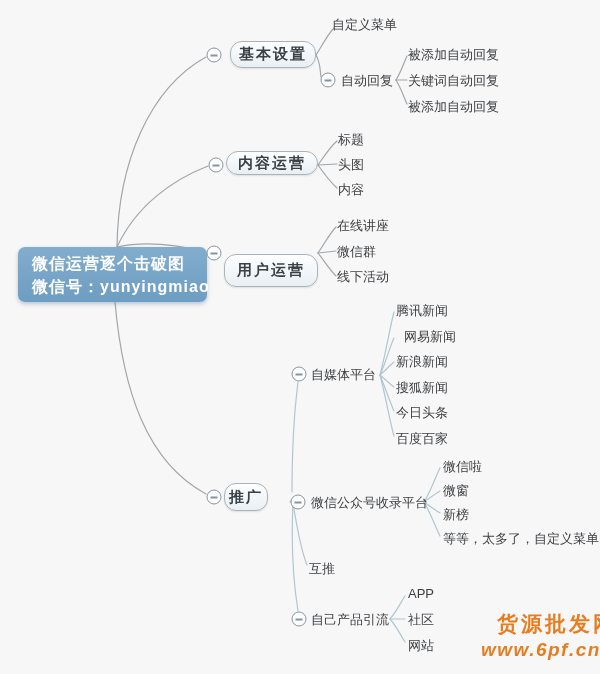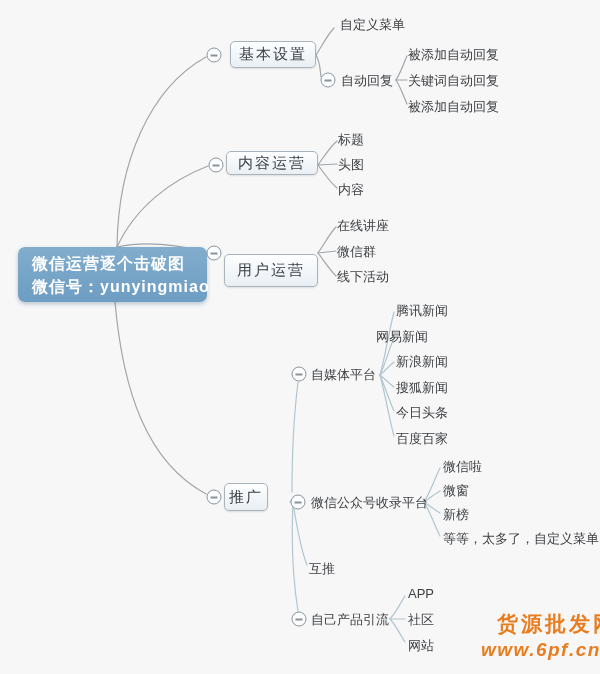--- a/index.html
+++ b/index.html
@@ -15,22 +15,22 @@
     background:linear-gradient(180deg,#82adcd,#6d9dc2);
     border-radius:7px;color:#ffffff;font-weight:700;
     font-size:16px;line-height:23px;letter-spacing:1px;
     box-shadow:0 2px 4px rgba(70,100,130,.35);
     display:flex;flex-direction:column;justify-content:center;white-space:nowrap;
   }
   .topic{
     position:absolute;box-sizing:border-box;
     display:flex;align-items:center;justify-content:center;
     background:linear-gradient(180deg,#fdfeff,#e9eff4);
-    border:1px solid #a9b3ba;border-radius:5px;
-    font-size:15px;font-weight:400;color:#3a4147;letter-spacing:2px;
+    border:1px solid #a9b3ba;border-radius:12px;
+    font-size:15px;font-weight:700;color:#3a4147;letter-spacing:2px;
     box-shadow:0 1px 2px rgba(0,0,0,.10);white-space:nowrap;
   }
   .leaf{
     position:absolute;transform:translateY(-50%);
     font-size:13px;color:#3d3f41;white-space:nowrap;line-height:15px;
   }
   .collapse{
     position:absolute;width:15px;height:15px;box-sizing:border-box;
     transform:translate(-50%,-50%);
     border:1px solid #8a939a;border-radius:50%;background:#fcfdfe;
@@ -102,37 +102,37 @@
 
   <span class="collapse" style="left:214px;top:55px"></span>
   <span class="collapse" style="left:216px;top:165px"></span>
   <span class="collapse" style="left:214px;top:253px"></span>
   <span class="collapse" style="left:214px;top:497px"></span>
   <span class="collapse" style="left:328px;top:80px"></span>
   <span class="collapse" style="left:299px;top:374px"></span>
   <span class="collapse" style="left:298px;top:502px"></span>
   <span class="collapse" style="left:299px;top:619px"></span>
 
-  <span class="leaf" style="left:340px;top:24px">自定义菜单</span>
+  <span class="leaf" style="left:332px;top:24px">自定义菜单</span>
   <span class="leaf" style="left:341px;top:80px">自动回复</span>
   <span class="leaf" style="left:408px;top:54px">被添加自动回复</span>
   <span class="leaf" style="left:408px;top:80px">关键词自动回复</span>
   <span class="leaf" style="left:408px;top:106px">被添加自动回复</span>
 
   <span class="leaf" style="left:338px;top:139px">标题</span>
   <span class="leaf" style="left:338px;top:164px">头图</span>
   <span class="leaf" style="left:338px;top:189px">内容</span>
 
   <span class="leaf" style="left:337px;top:225px">在线讲座</span>
   <span class="leaf" style="left:337px;top:251px">微信群</span>
   <span class="leaf" style="left:337px;top:276px">线下活动</span>
 
   <span class="leaf" style="left:311px;top:374px">自媒体平台</span>
   <span class="leaf" style="left:396px;top:310px">腾讯新闻</span>
-  <span class="leaf" style="left:376px;top:336px">网易新闻</span>
+  <span class="leaf" style="left:404px;top:336px">网易新闻</span>
   <span class="leaf" style="left:396px;top:361px">新浪新闻</span>
   <span class="leaf" style="left:396px;top:387px">搜狐新闻</span>
   <span class="leaf" style="left:396px;top:412px">今日头条</span>
   <span class="leaf" style="left:396px;top:438px">百度百家</span>
 
   <span class="leaf" style="left:311px;top:502px">微信公众号收录平台</span>
   <span class="leaf" style="left:443px;top:466px">微信啦</span>
   <span class="leaf" style="left:443px;top:490px">微窗</span>
   <span class="leaf" style="left:443px;top:514px">新榜</span>
   <span class="leaf" style="left:443px;top:538px">等等，太多了，自定义菜单</span>

